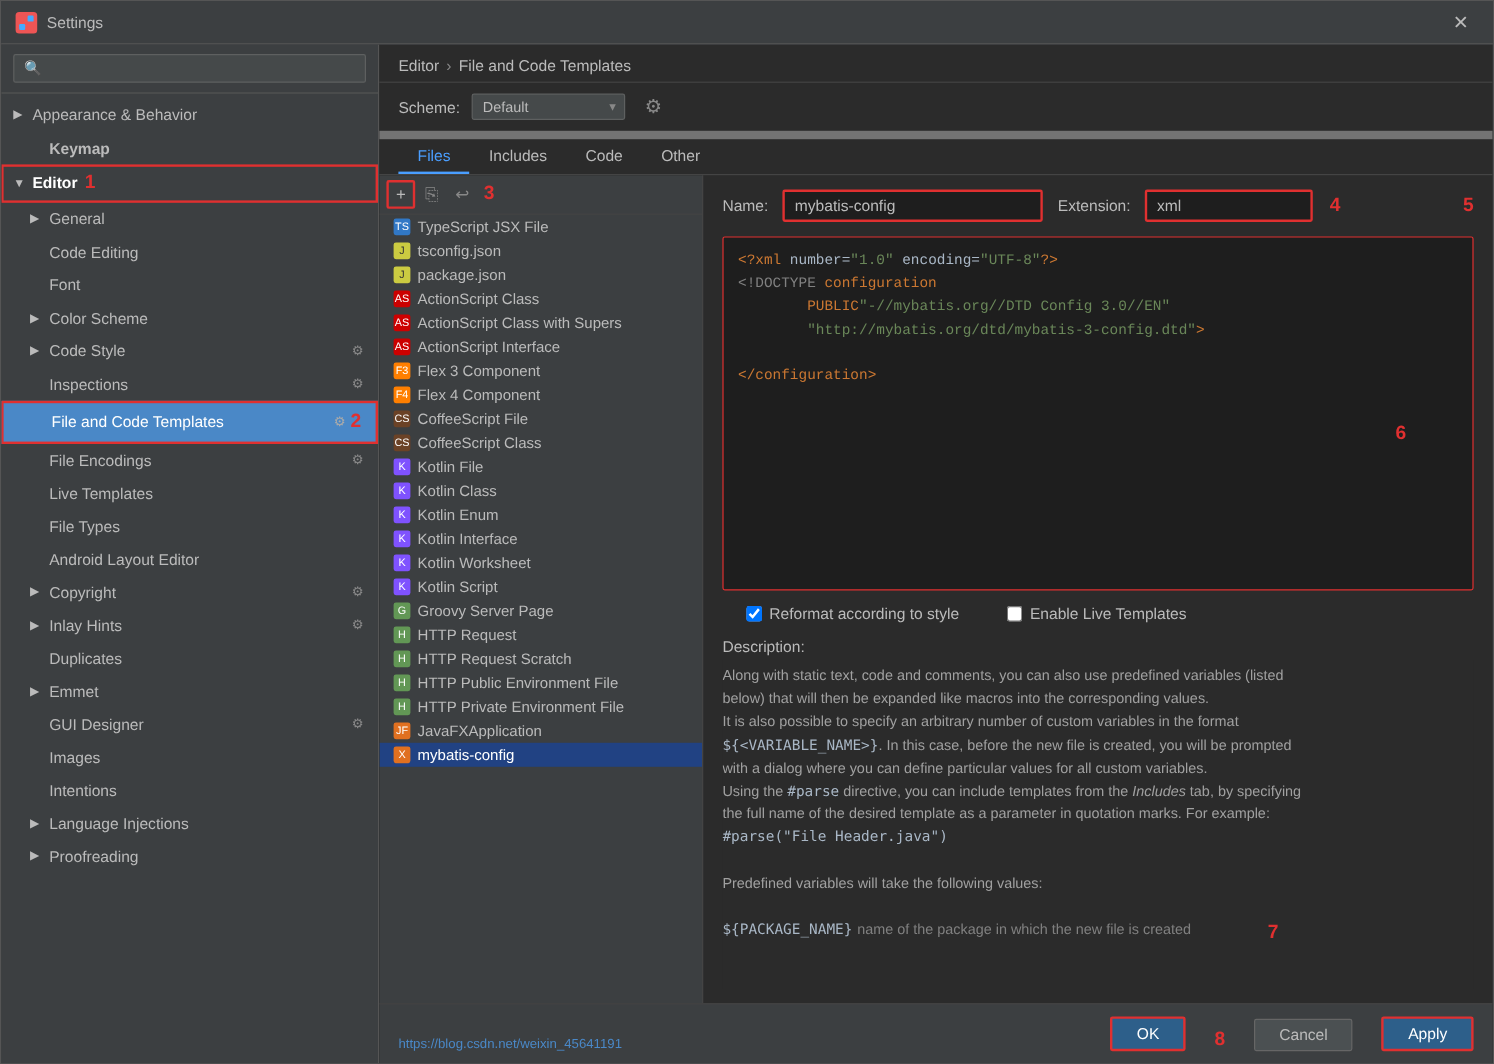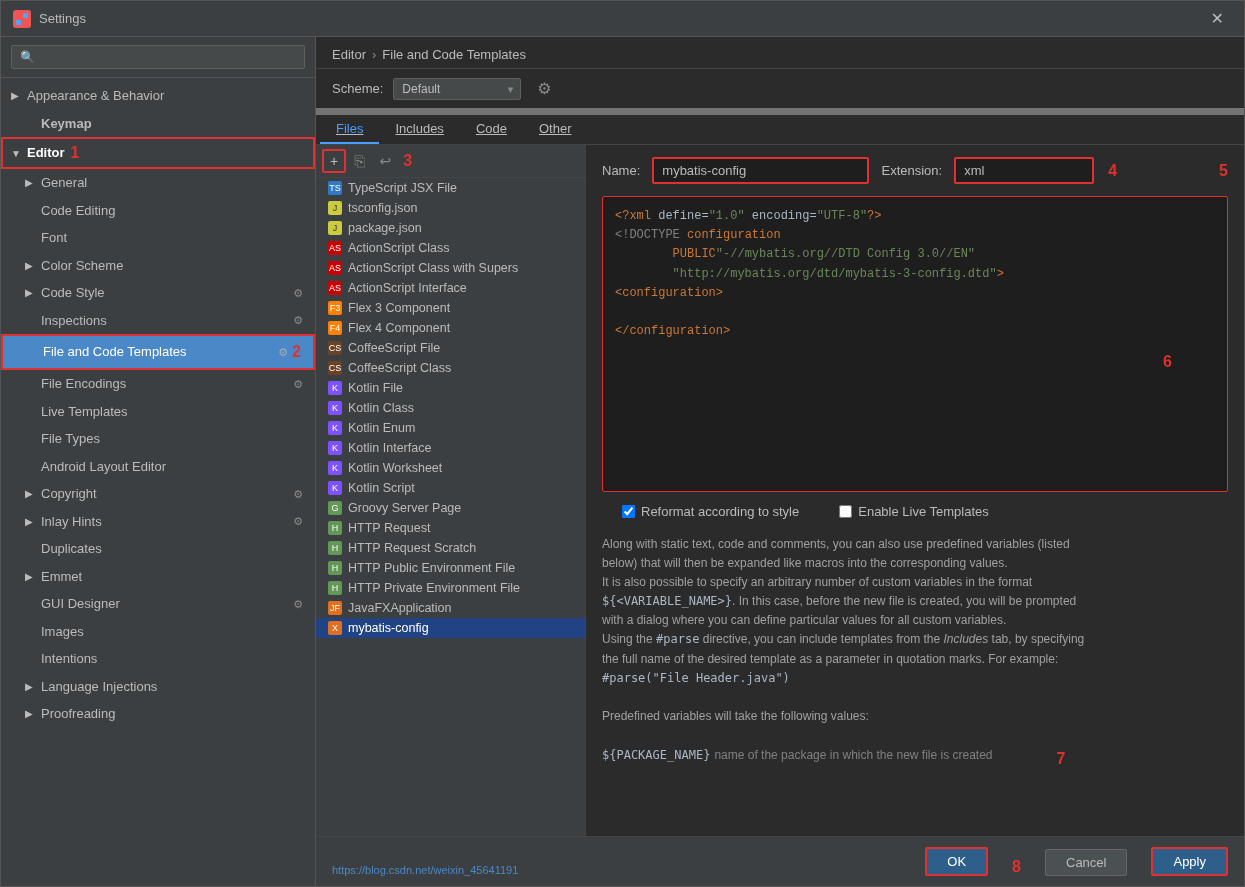--- a/index.html
+++ b/index.html
@@ -199,26 +199,25 @@
     .gear-btn {
       background: none;
       border: none;
       color: #888;
       font-size: 16px;
       cursor: pointer;
       padding: 2px 6px;
     }
 
     .tabs-bar {
-      padding: 0 4px;
+      padding: 0 16px;
       display: flex;
       align-items: flex-end;
       border-bottom: 1px solid #444;
       gap: 0;
-      text-decoration: underline;
     }
 
     .tab {
       padding: 6px 16px;
       cursor: pointer;
       color: #bbbbbb;
       font-size: 13px;
       border-bottom: 2px solid transparent;
     }
 
@@ -792,54 +791,52 @@
               <input class="name-input red-border" type="text" value="mybatis-config" style="">
               <span class="ext-label">Extension:</span>
               <input class="ext-input red-border" type="text" value="xml" style="">
               <span style="color:#e03030;font-weight:bold;font-size:16px;margin-left:2px">4</span>
               <span style="color:#e03030;font-weight:bold;font-size:16px;margin-left:90px">5</span>
             </div>
 
             <div class="code-editor-wrapper">
               <div class="code-editor">
                 <div>
-                  <span class="xml-bracket">&lt;?</span><span class="xml-tag">xml</span> <span class="xml-attr">define</span><span class="xml-text">=</span><span class="xml-val">"1.0"</span> <span class="xml-attr">encoding</span><span class="xml-text">=</span><span class="xml-val">"UTF-8"</span><span class="xml-bracket">?&gt;</span>
+                  <span class="xml-bracket">&lt;?</span><span class="xml-tag">xml</span> <span class="xml-attr">number</span><span class="xml-text">=</span><span class="xml-val">"1.0"</span> <span class="xml-attr">encoding</span><span class="xml-text">=</span><span class="xml-val">"UTF-8"</span><span class="xml-bracket">?&gt;</span>
                 </div>
                 <div>
                   <span class="xml-special">&lt;!DOCTYPE</span> <span class="xml-tag">configuration</span>
                 </div>
                 <div>
                   &nbsp;&nbsp;&nbsp;&nbsp;&nbsp;&nbsp;&nbsp;&nbsp;<span class="xml-tag">PUBLIC</span><span class="xml-val">"-//mybatis.org//DTD Config 3.0//EN"</span>
                 </div>
                 <div>
                   &nbsp;&nbsp;&nbsp;&nbsp;&nbsp;&nbsp;&nbsp;&nbsp;<span class="xml-val">"http://mybatis.org/dtd/mybatis-3-config.dtd"</span><span class="xml-bracket">&gt;</span>
                 </div>
-                <div>
-                  <span class="xml-bracket">&lt;</span><span class="xml-tag">configuration</span><span class="xml-bracket">&gt;</span>
-                </div>
                 <div>&nbsp;</div>
                 <div>
                   <span class="xml-bracket">&lt;/</span><span class="xml-tag">configuration</span><span class="xml-bracket">&gt;</span>
                 </div>
               </div>
               <span style="color:#e03030;font-weight:bold;font-size:16px;position:relative;left:560px;bottom:120px">6</span>
             </div>
 
             <div class="options-row">
               <label class="checkbox-label">
                 <input type="checkbox" checked="" style="">
                 <span>Reformat according to style</span>
               </label>
               <label class="checkbox-label">
                 <input type="checkbox" style="">
                 <span>Enable Live Templates</span>
               </label>
             </div>
 
             <div class="description-area">
+              <div class="description-label">Description:</div>
               <div class="description-text">
                 <div>Along with static text, code and comments, you can also use predefined variables (listed</div>
                 <div>below) that will then be expanded like macros into the corresponding values.</div>
                 <div>It is also possible to specify an arbitrary number of custom variables in the format</div>
                 <div><span class="desc-mono">${&lt;VARIABLE_NAME&gt;}</span>. In this case, before the new file is created, you will be prompted</div>
                 <div>with a dialog where you can define particular values for all custom variables.</div>
                 <div>Using the <span class="desc-mono">#parse</span> directive, you can include templates from the <span class="desc-italic">Includes</span> tab, by specifying</div>
                 <div>the full name of the desired template as a parameter in quotation marks. For example:</div>
                 <div><span class="desc-mono">#parse("File Header.java")</span></div>
                 <div>&nbsp;</div>

